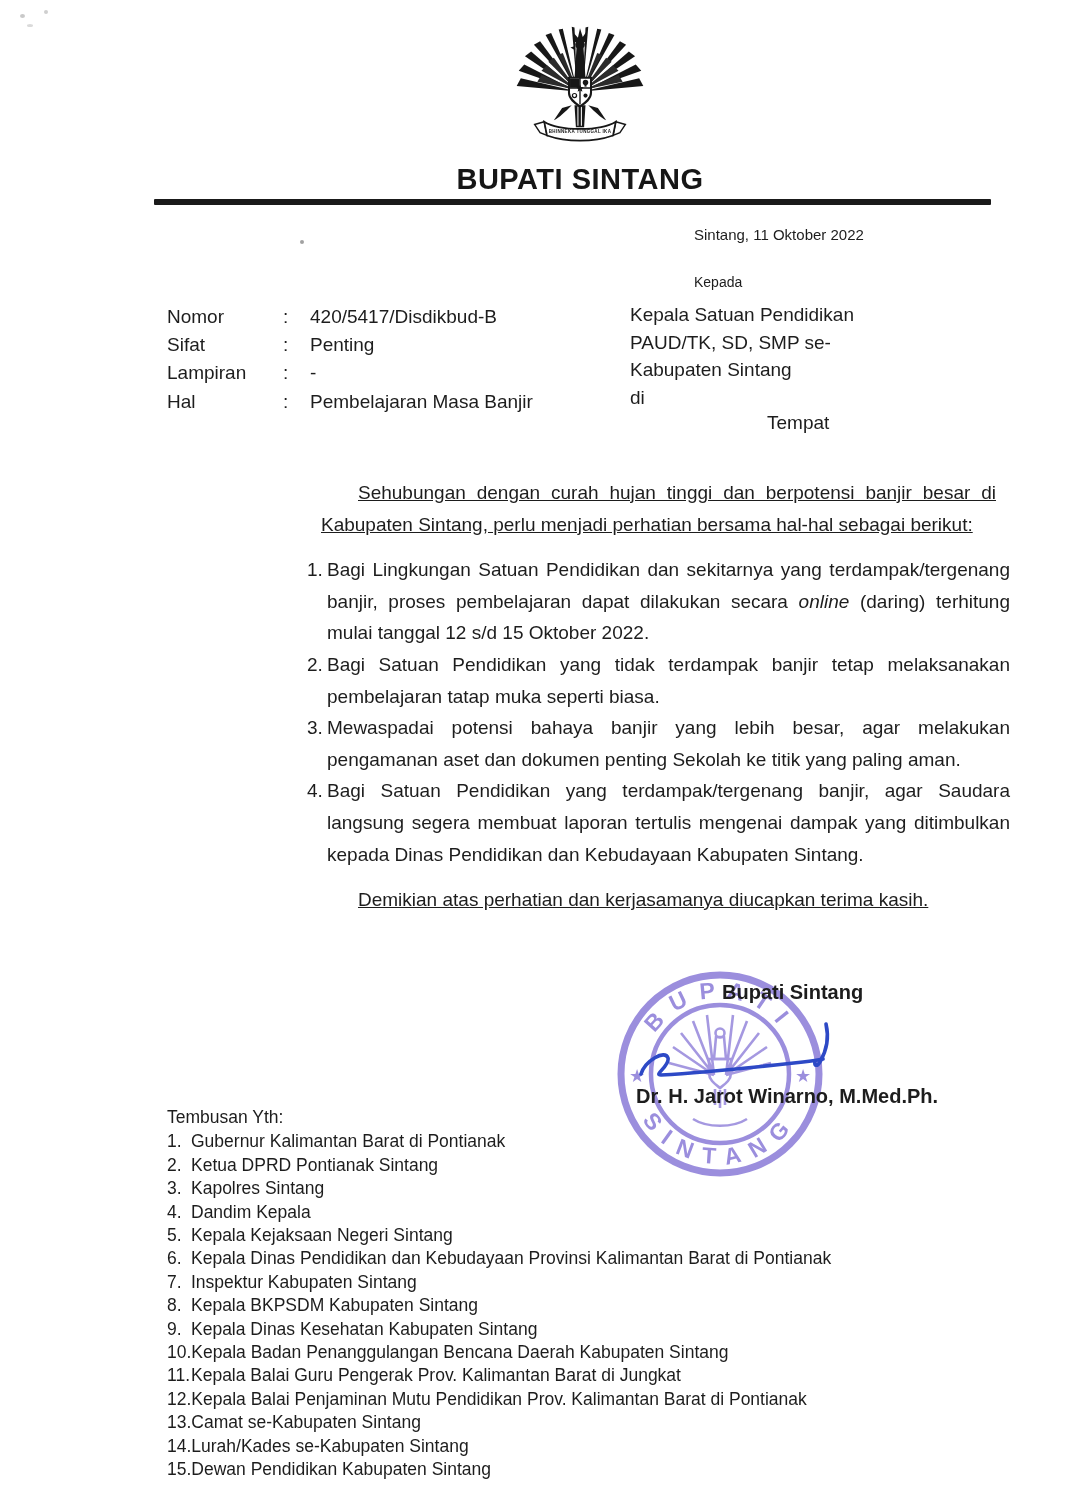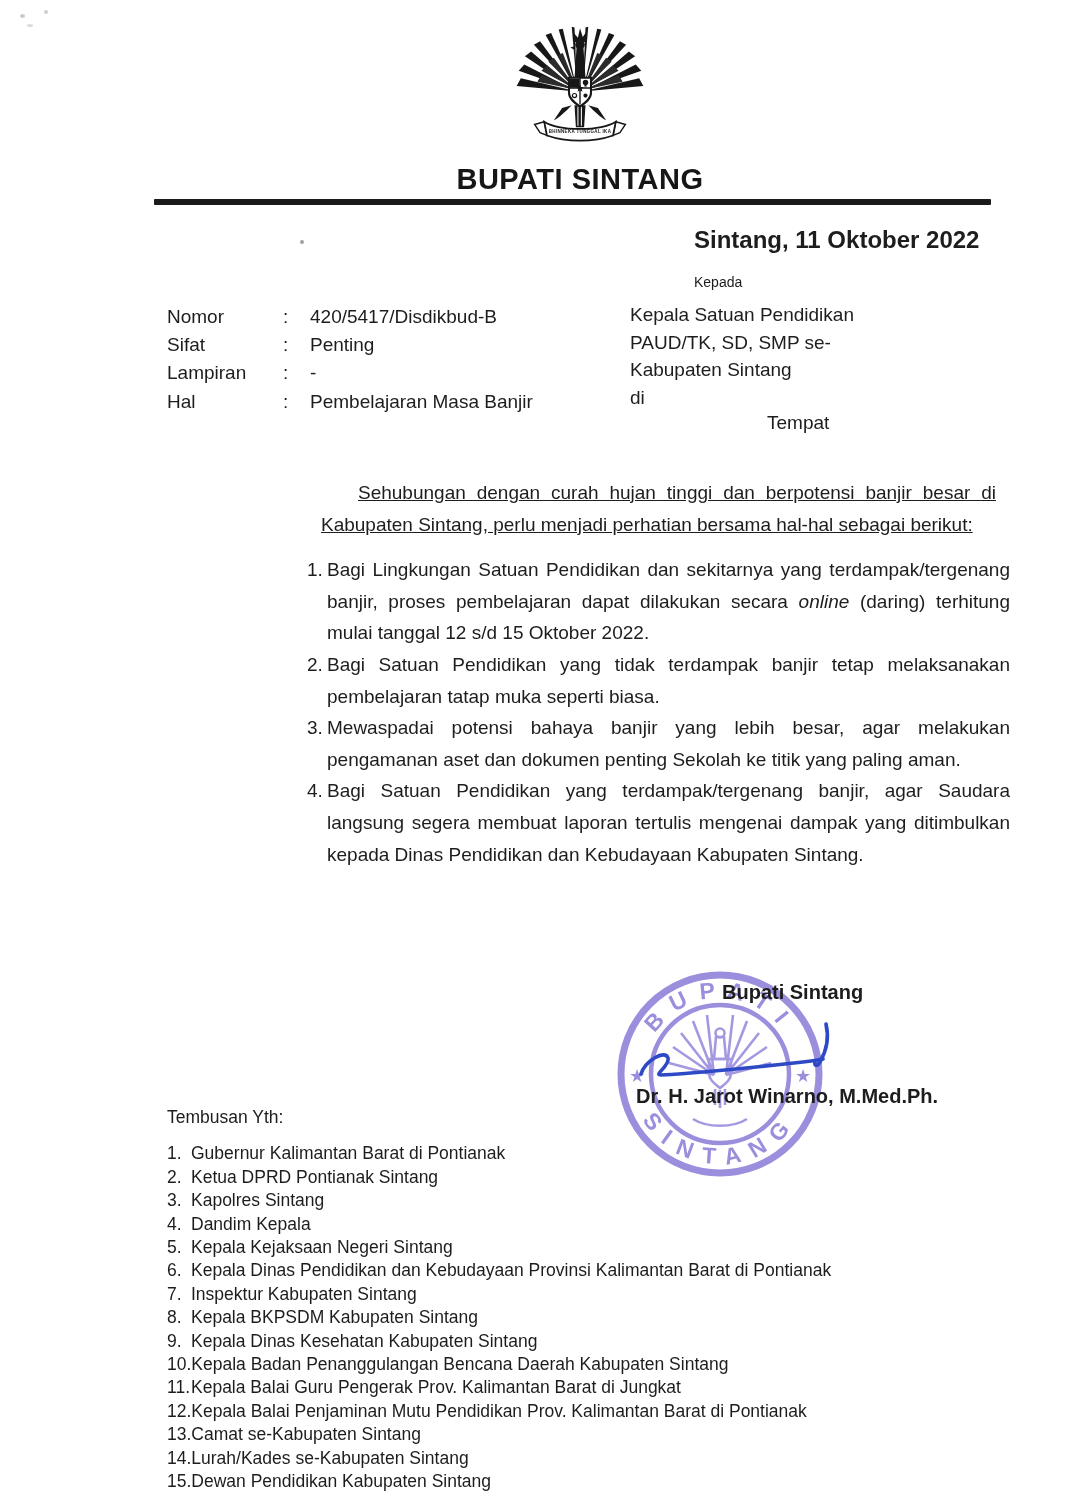--- a/index.html
+++ b/index.html
@@ -17,21 +17,21 @@
 
   
   .emblem{left:511px;top:24px;width:138px;height:128px;}
   .letter-title{
     left:0;top:163px;width:1160px;text-align:center;
     font-size:29px;font-weight:bold;letter-spacing:0.5px;color:#161616;
   }
   .head-rule{left:154px;top:199px;width:837px;height:6px;background:#1a1a1a;border-radius:1px;}
 
   
-  .date-line{left:694px;top:226px;font-size:24px;font-weight:bold;}
+  .date-line{left:694px;top:226px;font-size:15px;}
   .kepada{left:694px;top:274px;font-size:14px;}
   .yth-row{left:630px;top:301px;display:flex;font-size:19px;line-height:27.5px;}
   .yth-cell{width:64px;}
   .tempat{left:767px;top:412px;font-size:19px;}
 
   
   .meta{left:167px;top:303px;font-size:19px;line-height:28.2px;}
   .meta-row{display:flex;}
   .meta-label{width:116px;}
   .meta-sep{width:27px;}
@@ -44,21 +44,21 @@
   .li .txt{flex:1;text-align:justify;}
 
   
   .sig-title{left:722px;top:981px;font-size:20px;font-weight:bold;z-index:2;}
   .sig-name{left:636px;top:1085px;font-size:20px;font-weight:bold;z-index:2;}
   .stamp{left:617px;top:971px;width:206px;height:206px;z-index:1;opacity:.88;mix-blend-mode:multiply;}
   .signature{left:627px;top:1017px;width:212px;height:72px;z-index:3;}
 
   
   .tembusan{left:167px;top:1106px;font-size:17.5px;line-height:23.4px;}
-  .tembusan .heading{margin-bottom:13px;}
+  .tembusan .heading{margin-bottom:1px;}
   .t-li{display:flex;}
   .t-li .num{flex:0 0 24px;}
 
   
   .speck{border-radius:50%;}
   .speck1{left:300px;top:240px;width:4px;height:4px;background:#8a8a8a;opacity:.8;}
   .speck2{left:20px;top:14px;width:5px;height:4px;background:#c9c9c9;}
   .speck3{left:44px;top:10px;width:4px;height:4px;background:#cfcfcf;}
   .speck4{left:27px;top:24px;width:6px;height:3px;background:#dadada;}
 
@@ -181,20 +181,21 @@
       <span class="txt">Bagi Satuan Pendidikan yang tidak terdampak banjir tetap melaksanakan pembelajaran tatap muka seperti biasa.</span>
     </div>
     <div class="li">
       <span class="num">3.</span>
       <span class="txt">Mewaspadai potensi bahaya banjir yang lebih besar, agar melakukan pengamanan aset dan dokumen penting Sekolah ke titik yang paling aman.</span>
     </div>
     <div class="li">
       <span class="num">4.</span>
       <span class="txt">Bagi Satuan Pendidikan yang terdampak/tergenang banjir, agar Saudara langsung segera membuat laporan tertulis mengenai dampak yang ditimbulkan kepada Dinas Pendidikan dan Kebudayaan Kabupaten Sintang.</span>
     </div>
+    <p class="closing">Demikian atas perhatian dan kerjasamanya diucapkan terima kasih.</p>
   </div>
 
   <svg class="abs stamp" viewBox="0 0 206 206">
     <circle cx="103" cy="103" r="99" fill="none" stroke="#8d7ed9" stroke-width="7"></circle>
     <circle cx="103" cy="103" r="69" fill="none" stroke="#8d7ed9" stroke-width="4.5"></circle>
     <defs>
       <path id="stampTop" d="M27,103 A76,76 0 0 1 179,103"></path>
       <path id="stampBot" d="M13,103 A90,90 0 0 0 193,103"></path>
     </defs>
     <text font-size="23" font-weight="bold" fill="#8d7ed9" style="letter-spacing:12px;">

